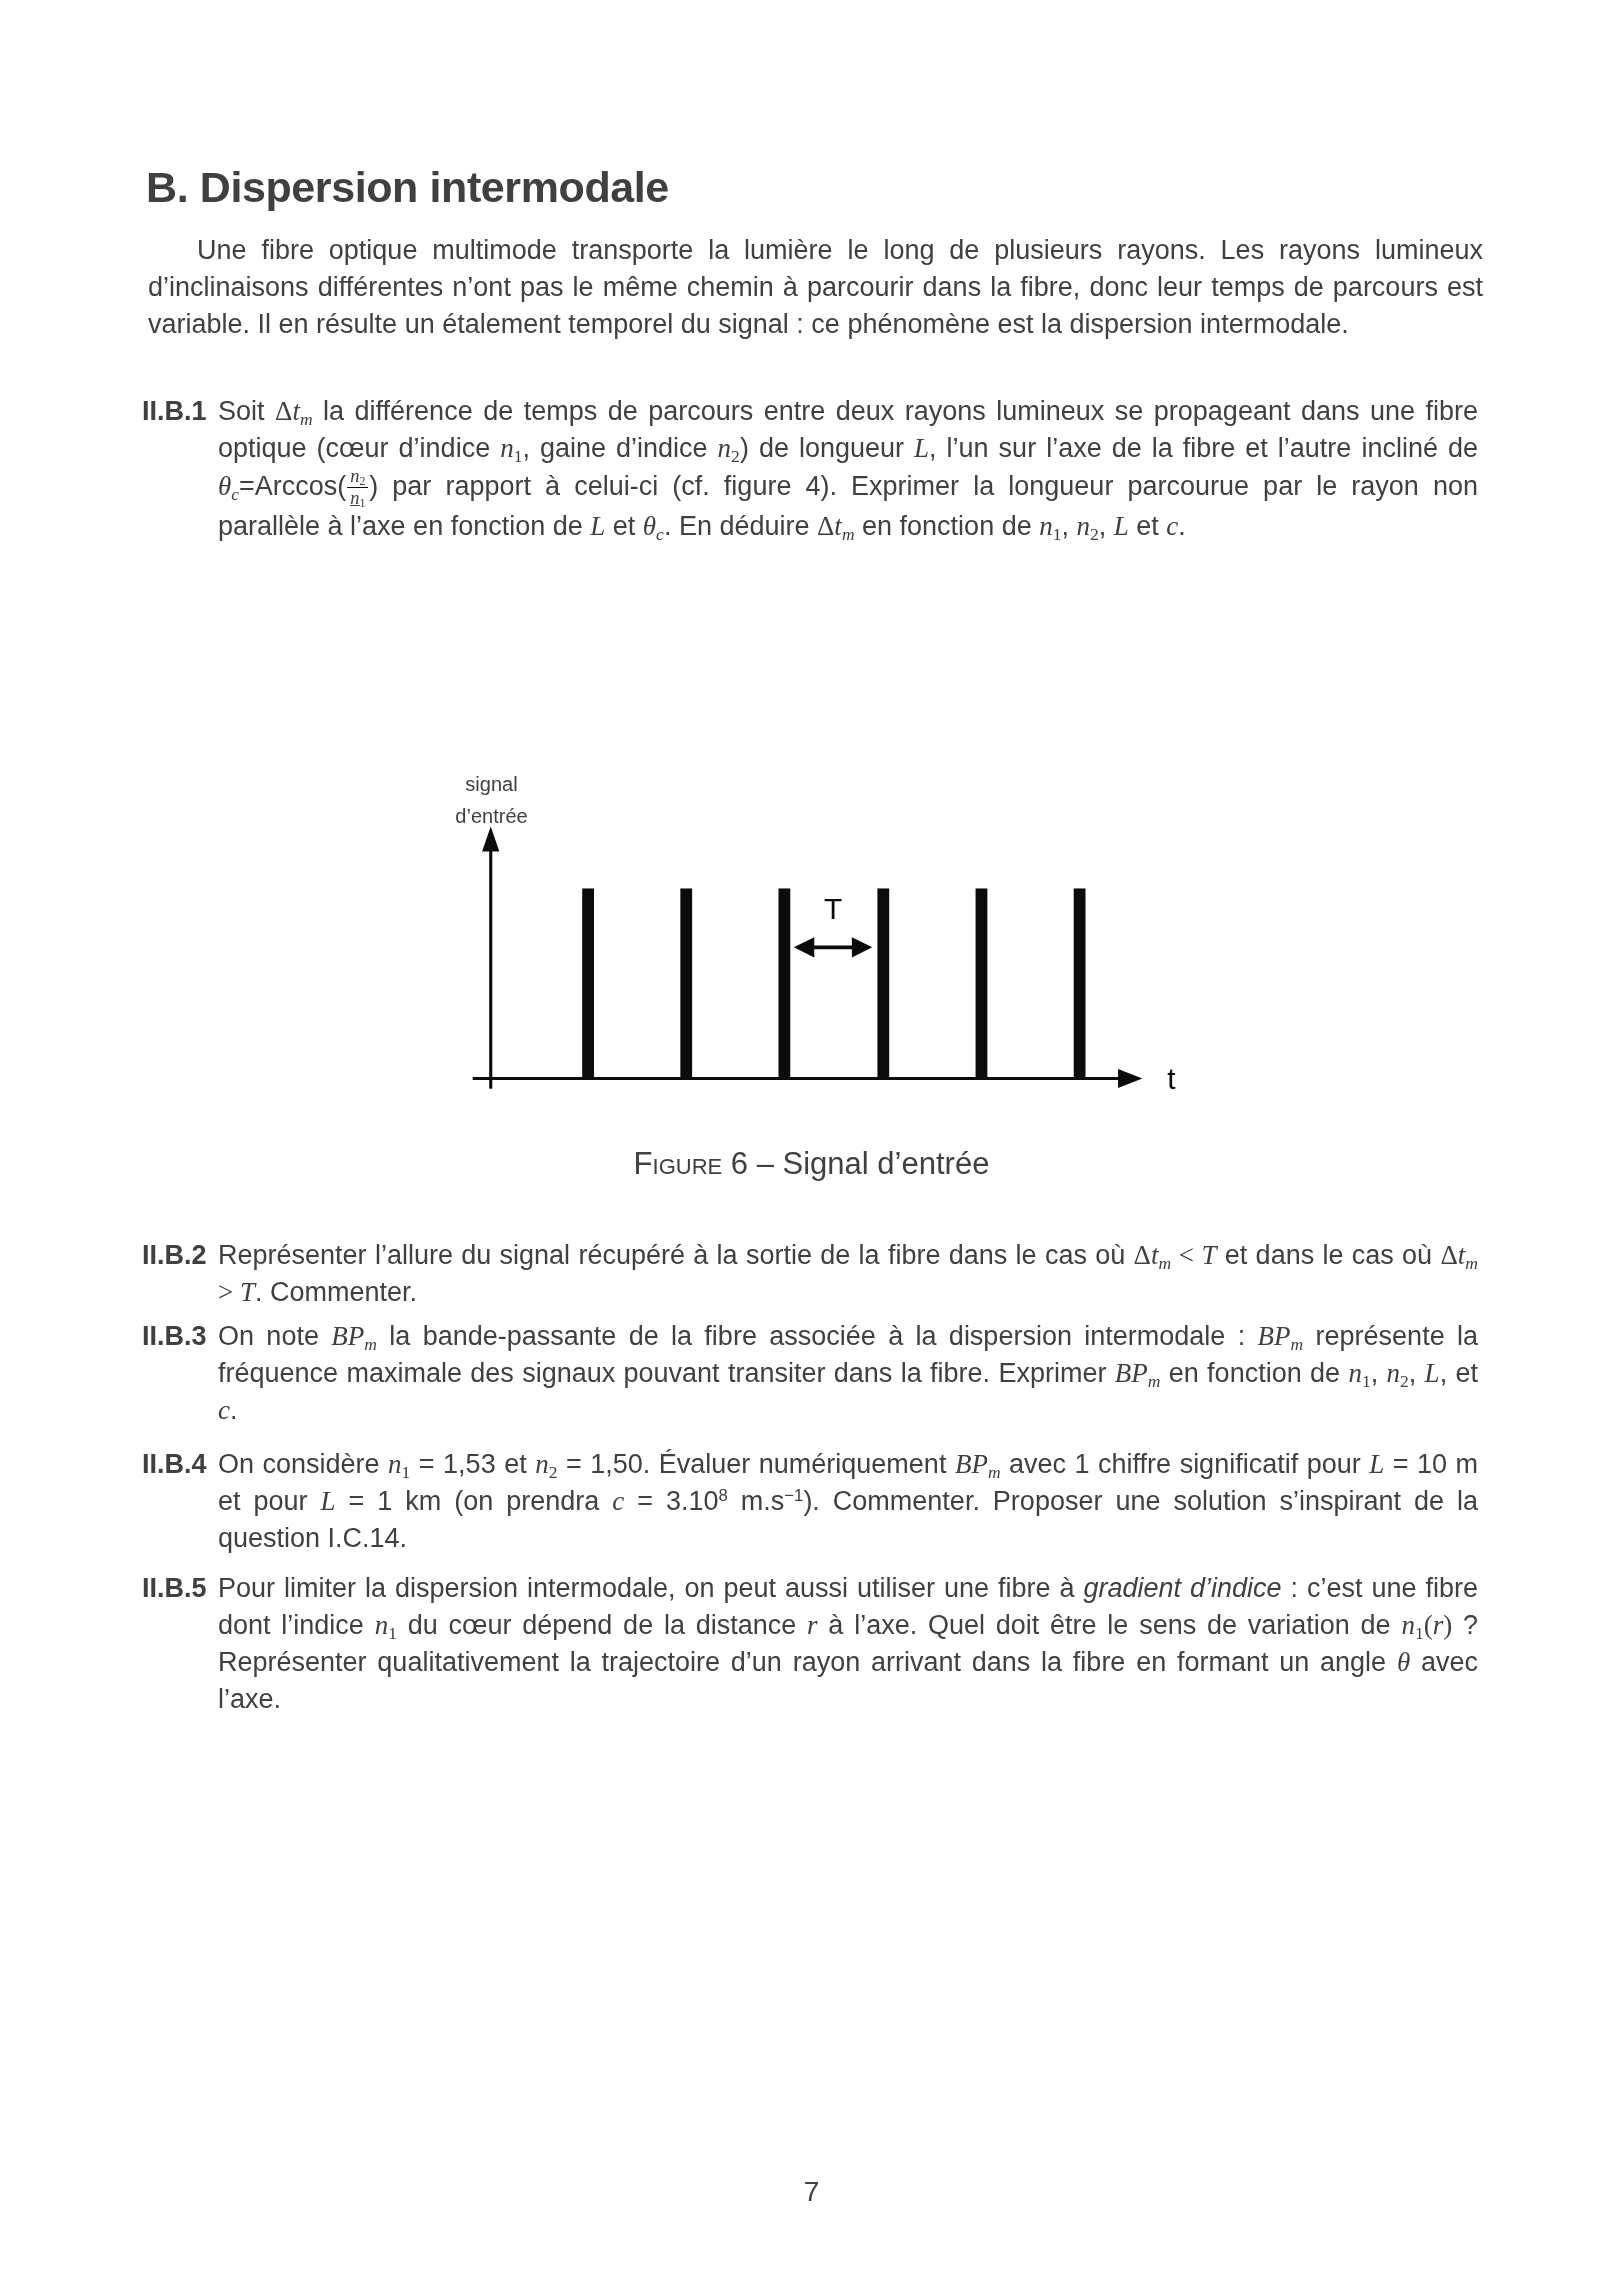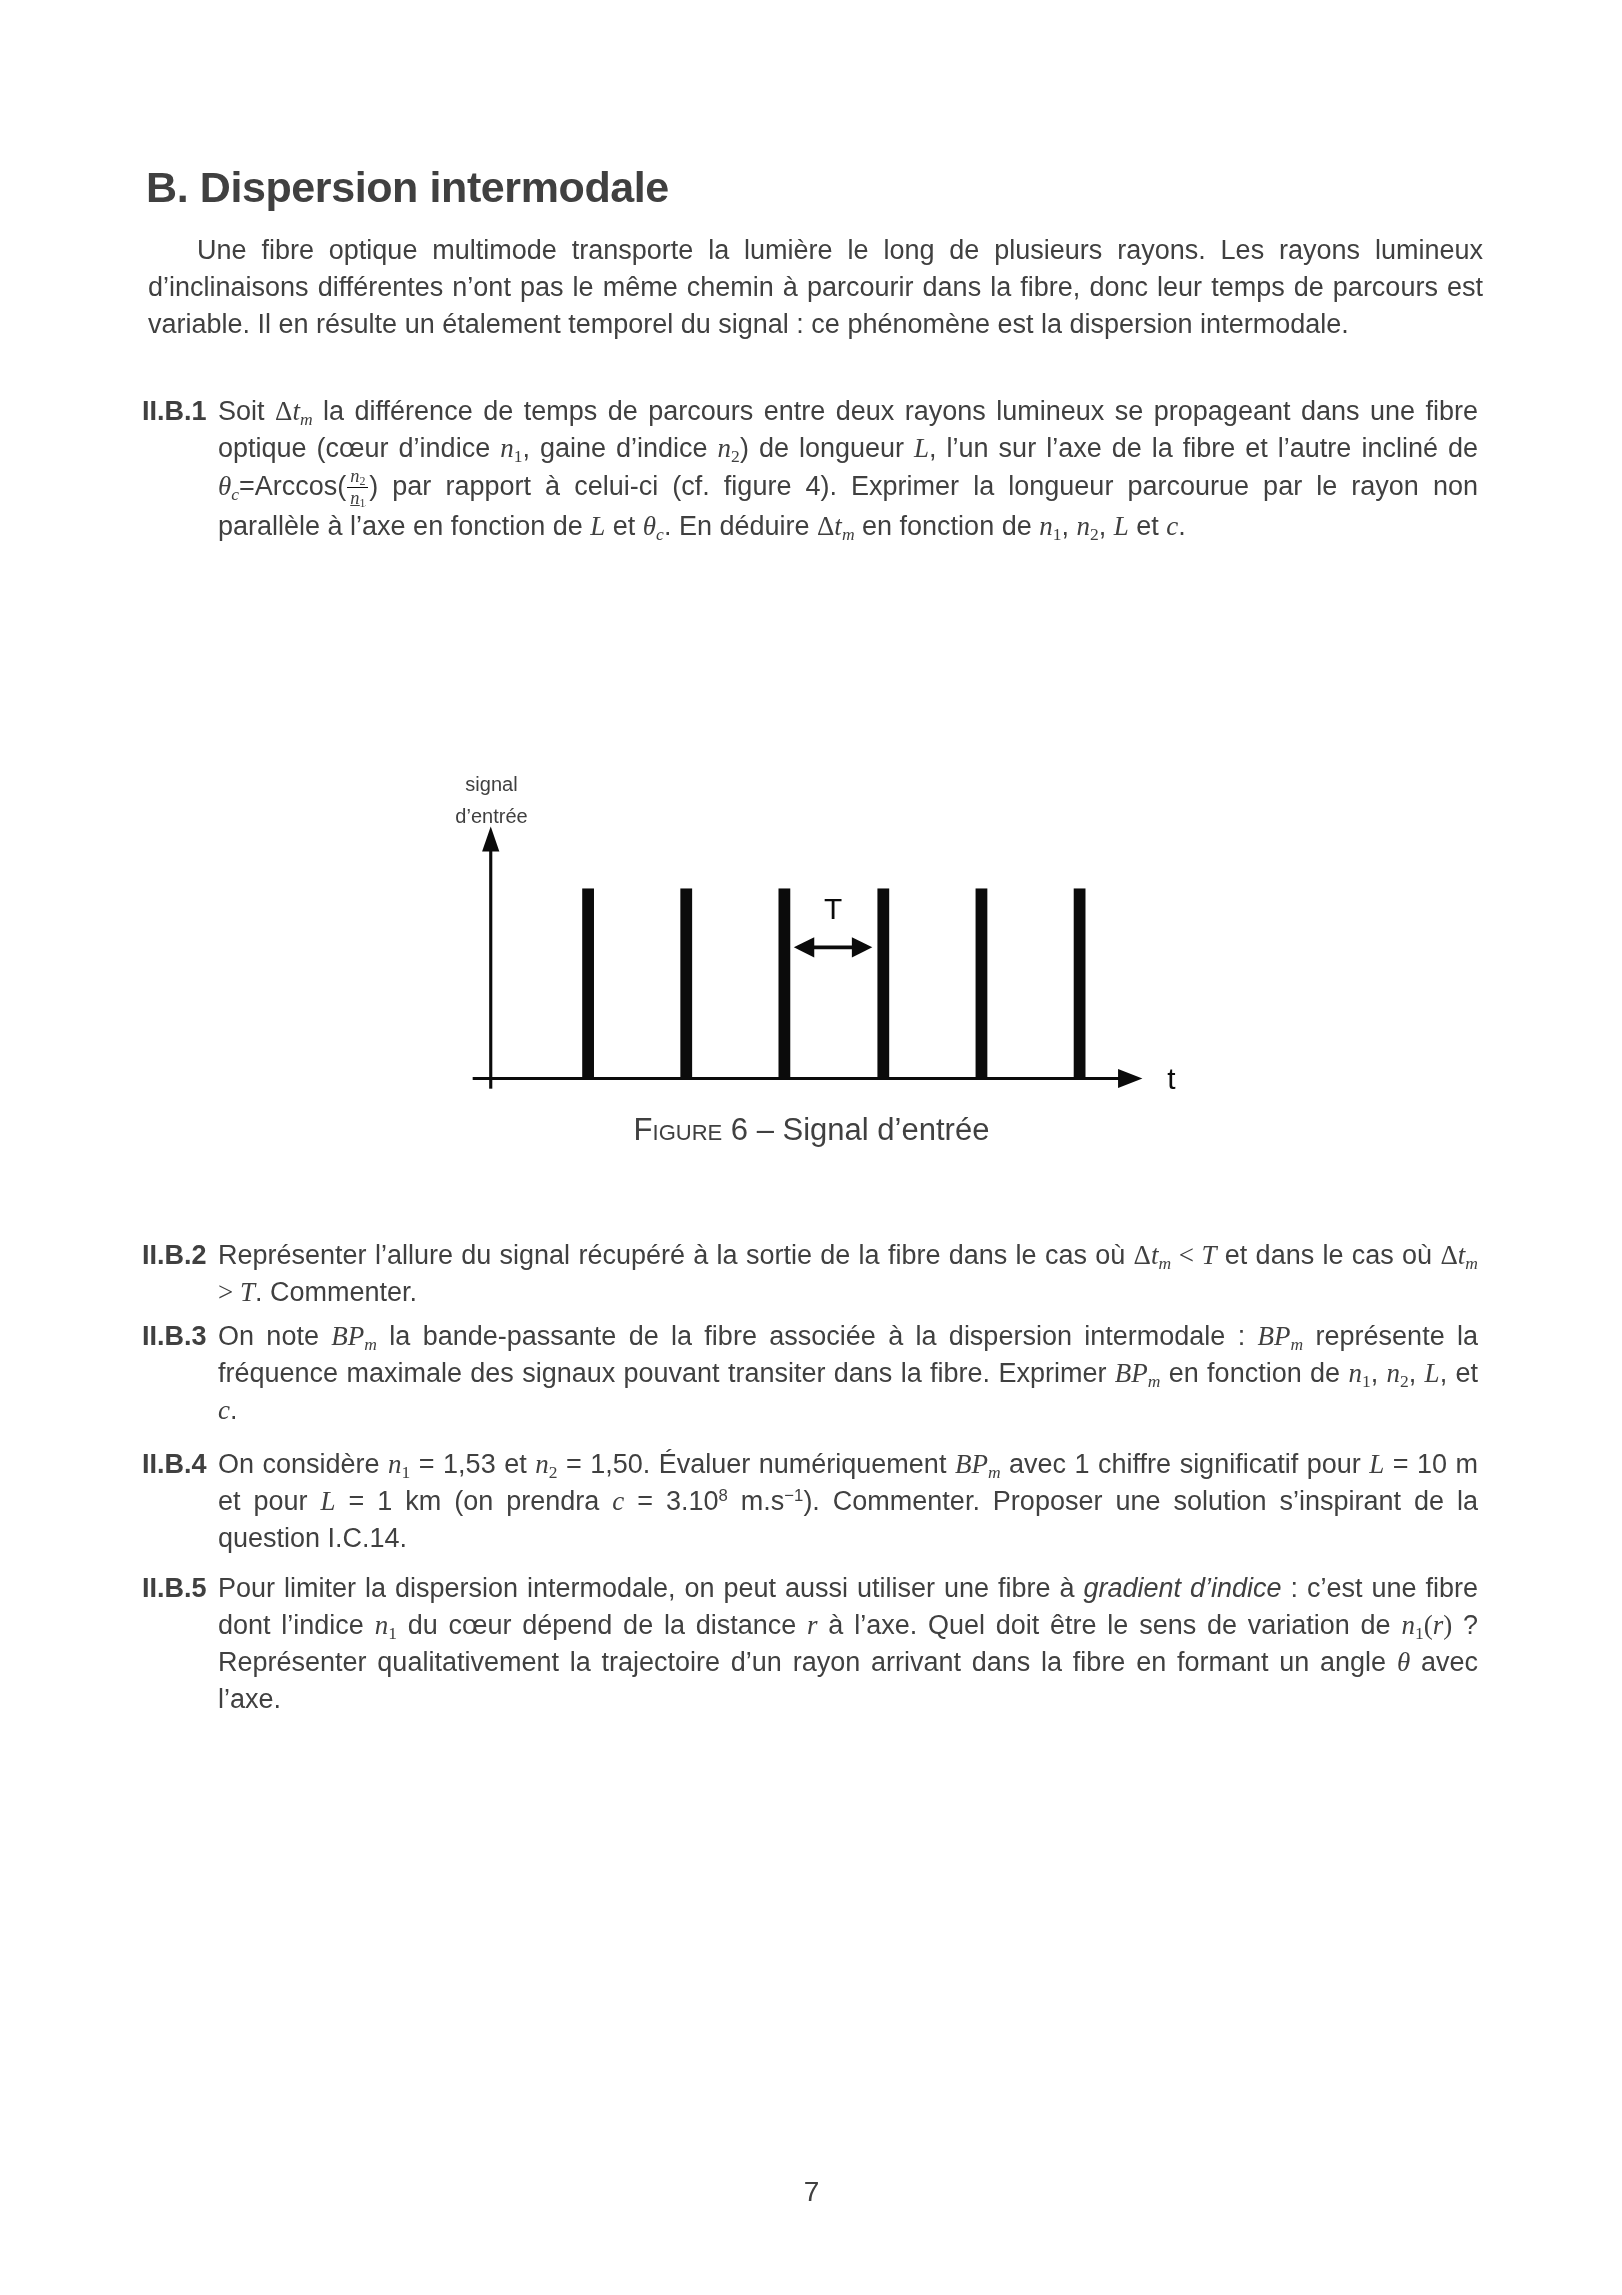--- a/index.html
+++ b/index.html
@@ -68,21 +68,21 @@
   #figure{
     left:424px;top:751px;width:793px;height:377px;
   }
   #fig-ylabel{
     position:absolute;left:0;top:17px;width:135px;
     text-align:center;
     font-size:20px;line-height:32px;
   }
   #fig-svg{position:absolute;left:0;top:0;width:793px;height:377px;}
   #fig-caption{
-    left:0;top:1112px;width:1623px;
+    left:0;top:1146px;width:1623px;
     text-align:center;
     font-size:31px;line-height:36px;
   }
   #fig-caption .sc{font-variant:small-caps;}
   #page-number{
     left:0;top:2173px;width:1623px;
     text-align:center;
     font-size:28px;
   }
 </style>

